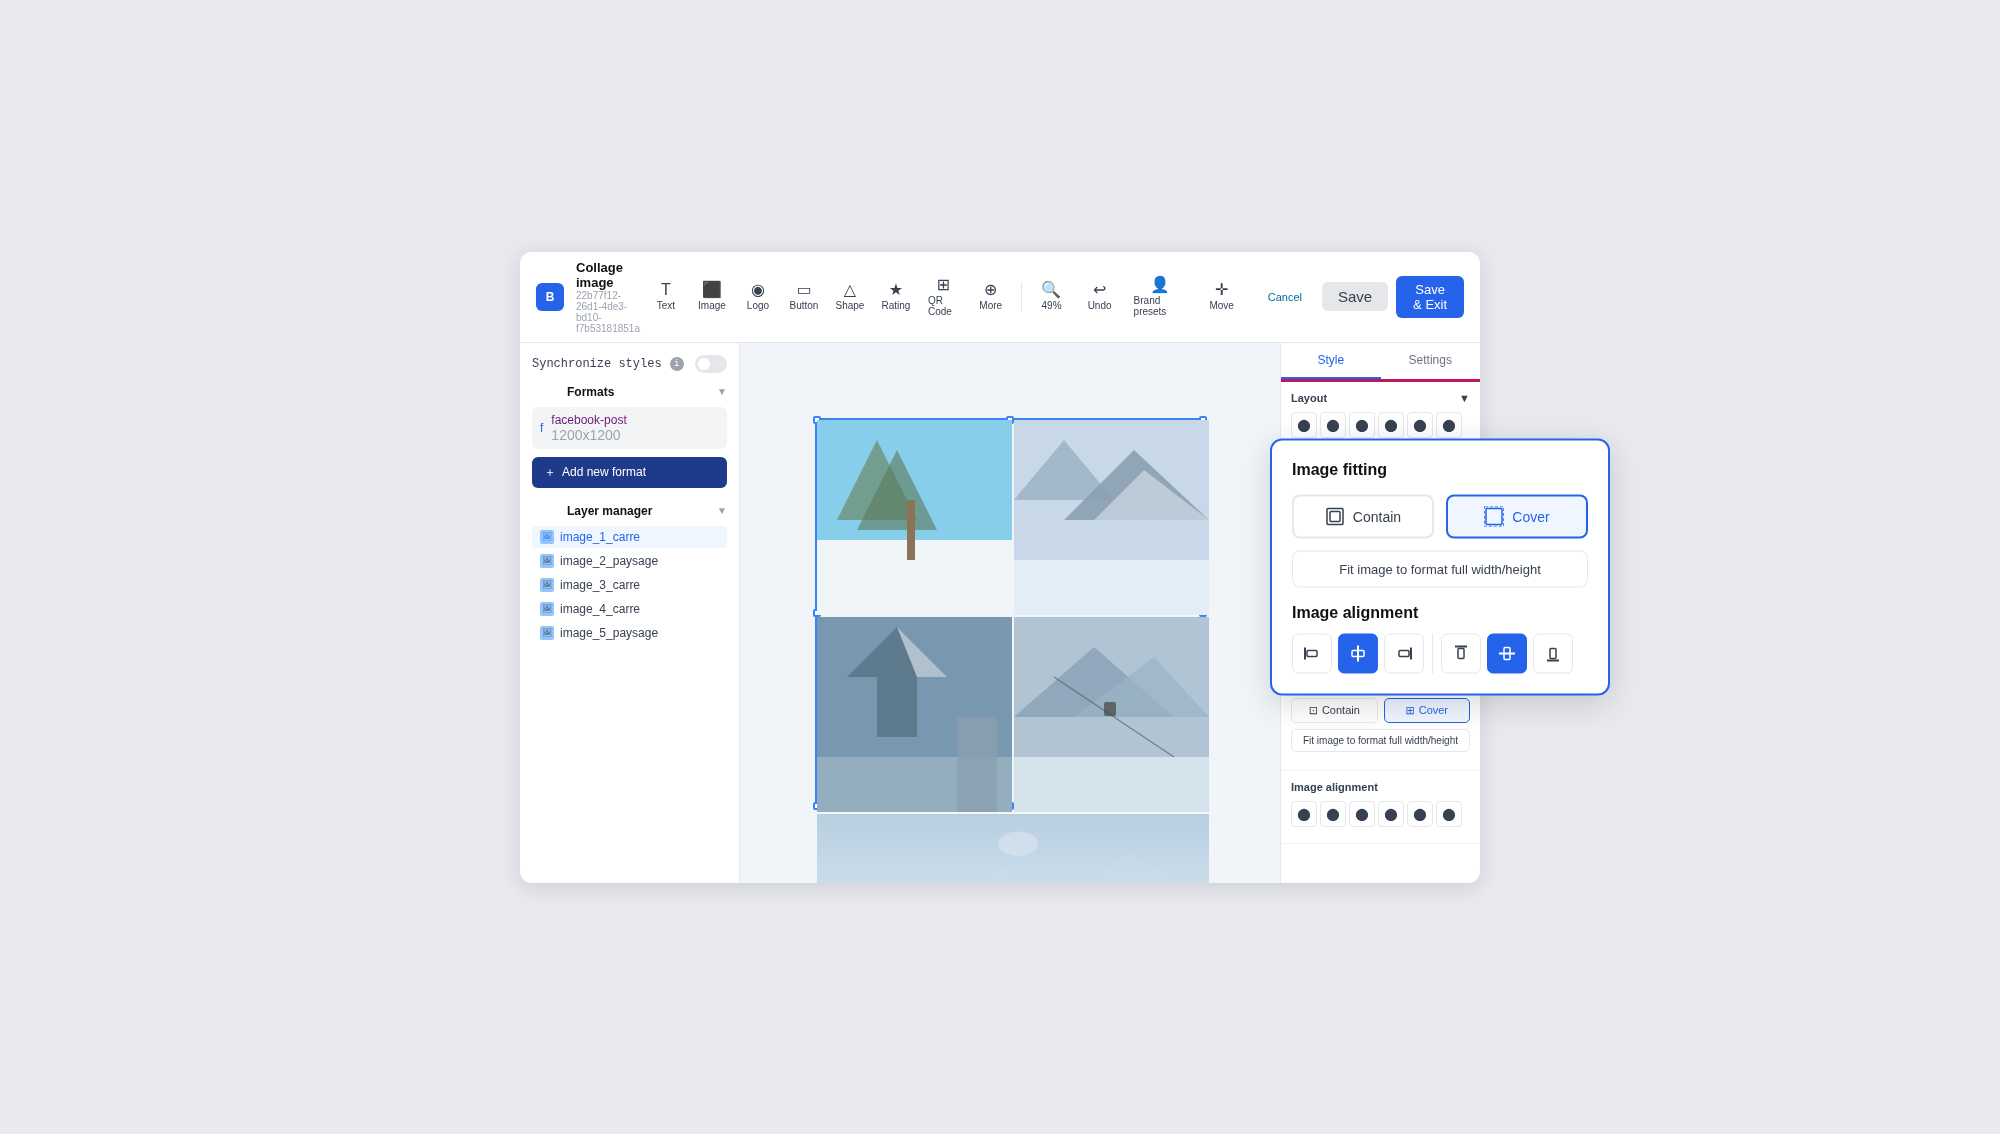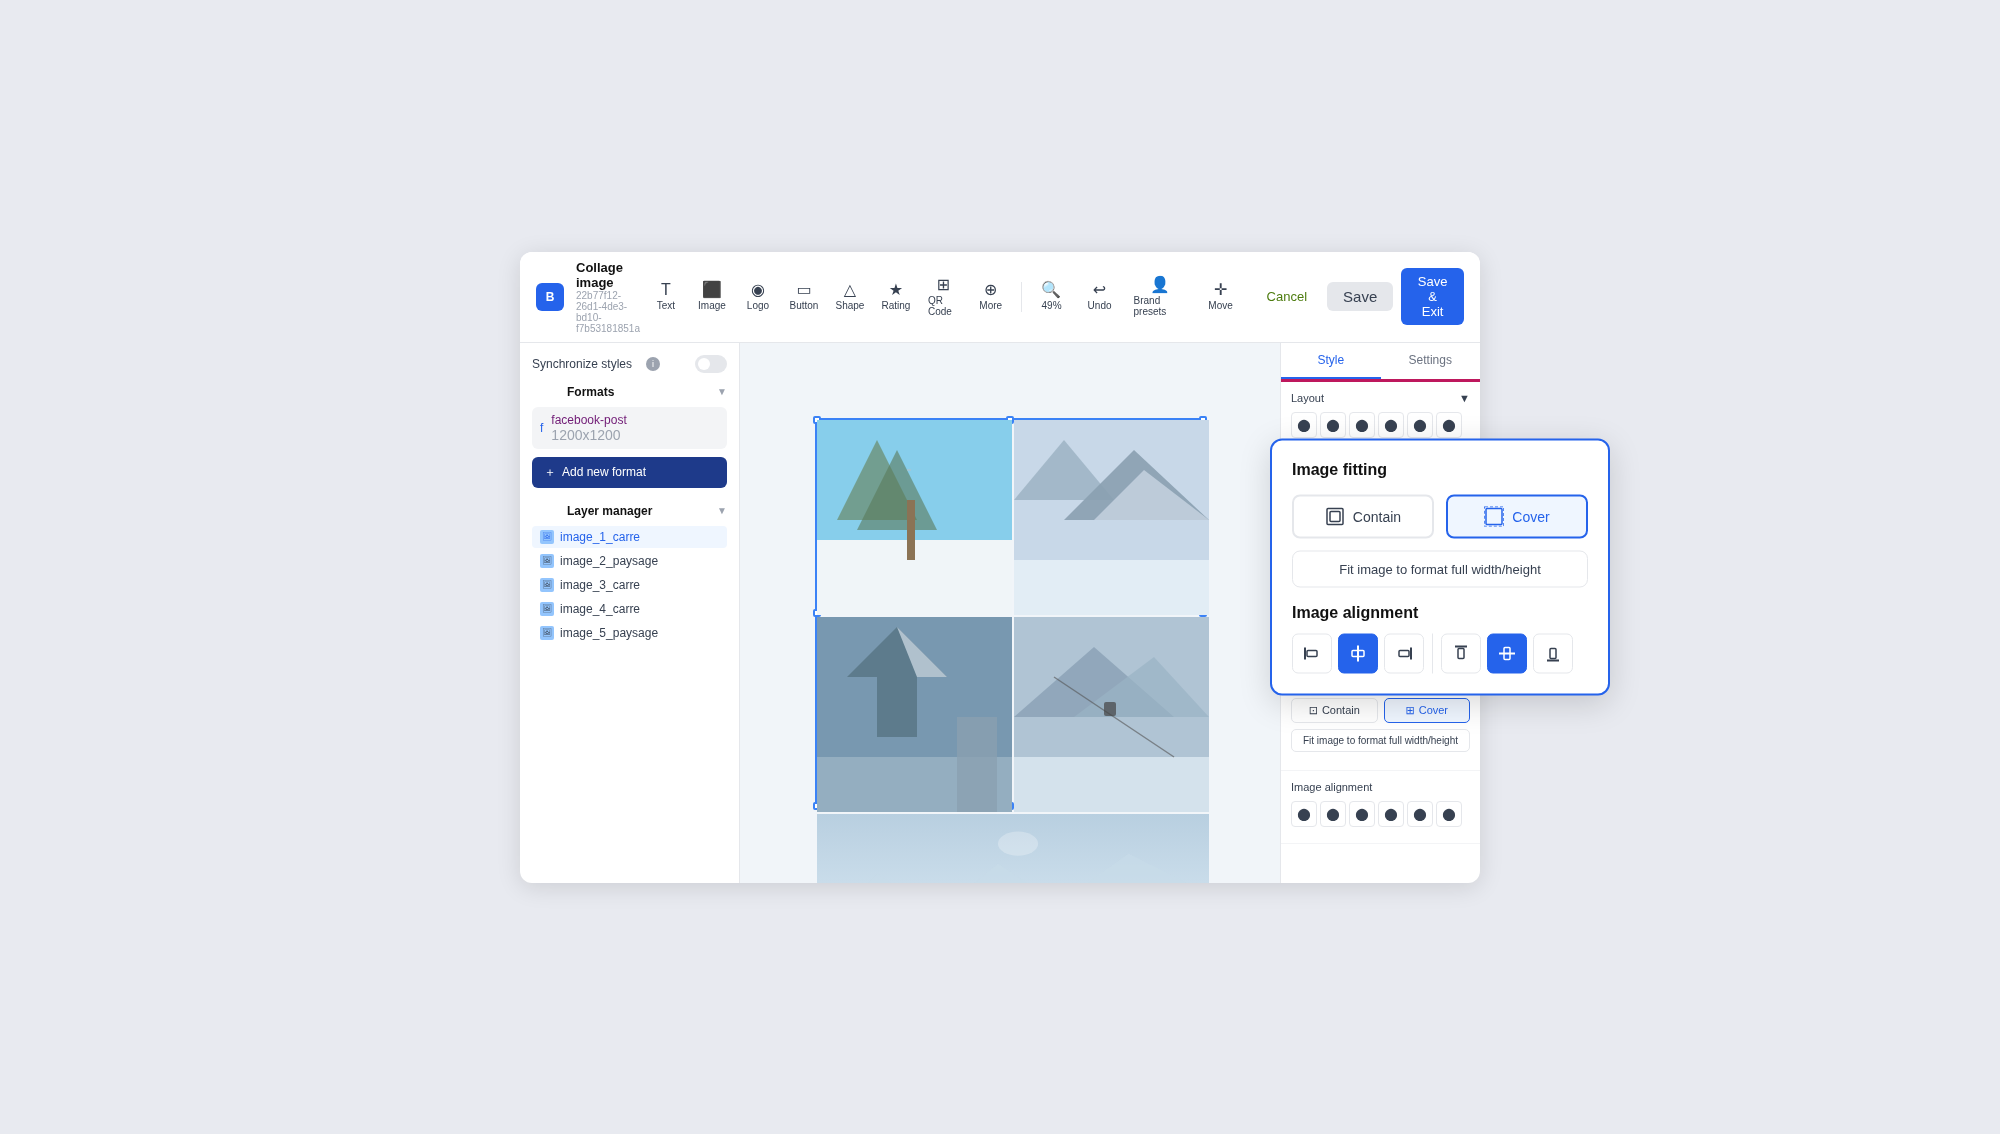--- a/index.html
+++ b/index.html
@@ -69,22 +69,22 @@
       line-height: 1;
     }
     .toolbar-divider {
       width: 1px; height: 30px; background: #e5e7eb; margin: 0 4px;
     }
     .top-bar-actions {
       display: flex; gap: 8px; align-items: center;
       margin-left: 8px;
     }
     .btn-cancel {
-      background: none; border: none; color: #4d7c0f;
-      cursor: pointer; font-size: 13px; padding: 6px 12px;
+      background: none; border: none; color: #0369a1;
+      cursor: pointer; font-size: 11px; padding: 6px 12px;
       border-radius: 6px;
     }
     .btn-save {
       background: #e5e7eb; border: none; color: #374151;
       cursor: pointer; font-size: 15px; padding: 6px 16px;
       border-radius: 6px; font-weight: 500;
     }
     .btn-save-exit {
       background: #2563eb; border: none; color: #fff;
       cursor: pointer; font-size: 13px; padding: 6px 16px;
@@ -102,21 +102,21 @@
       width: 220px;
       border-right: 1px solid #e5e7eb;
       padding: 12px;
       overflow-y: auto;
       flex-shrink: 0;
     }
     .sync-row {
       display: flex; align-items: center; justify-content: space-between;
       margin-bottom: 12px;
     }
-    .sync-label { font-size: 12px; color: #374151; display: flex; align-items: flex-start; gap: 14px; }
+    .sync-label { font-size: 12px; color: #374151; display: flex; align-items: flex-start; gap: 8px; font-family: Liberation Mono, monospace; }
     .info-icon {
       width: 14px; height: 14px; border-radius: 50%; background: #9ca3af;
       color: #fff; font-size: 9px; display: inline-flex; align-items: center; justify-content: center;
     }
     .toggle {
       width: 32px; height: 18px; background: #e5e7eb; border-radius: 9px; position: relative; cursor: pointer;
     }
     .toggle::after {
       content: ''; position: absolute; left: 3px; top: 3px;
       width: 12px; height: 12px; background: #fff; border-radius: 50%;
@@ -204,21 +204,21 @@
     }
     .panel-tab.active {
       color: #2563eb; border-bottom: 2px solid #2563eb; font-weight: 500;
     }
     .panel-section {
       padding: 10px;
       border-bottom: 1px solid #f3f4f6;
     }
     .panel-section-header {
       display: flex; align-items: center; justify-content: space-between;
-      font-size: 11px; font-weight: 400; color: #374151; margin-bottom: 8px;
+      font-size: 11px; font-weight: 700; color: #374151; margin-bottom: 8px;
     }
     .align-row {
       display: flex; gap: 3px; margin-bottom: 6px;
     }
     .align-btn {
       width: 26px; height: 26px; border: 1px solid #e5e7eb;
       background: #fff; border-radius: 4px; cursor: pointer;
       display: flex; align-items: center; justify-content: center;
       font-size: 12px; color: #374151;
     }

